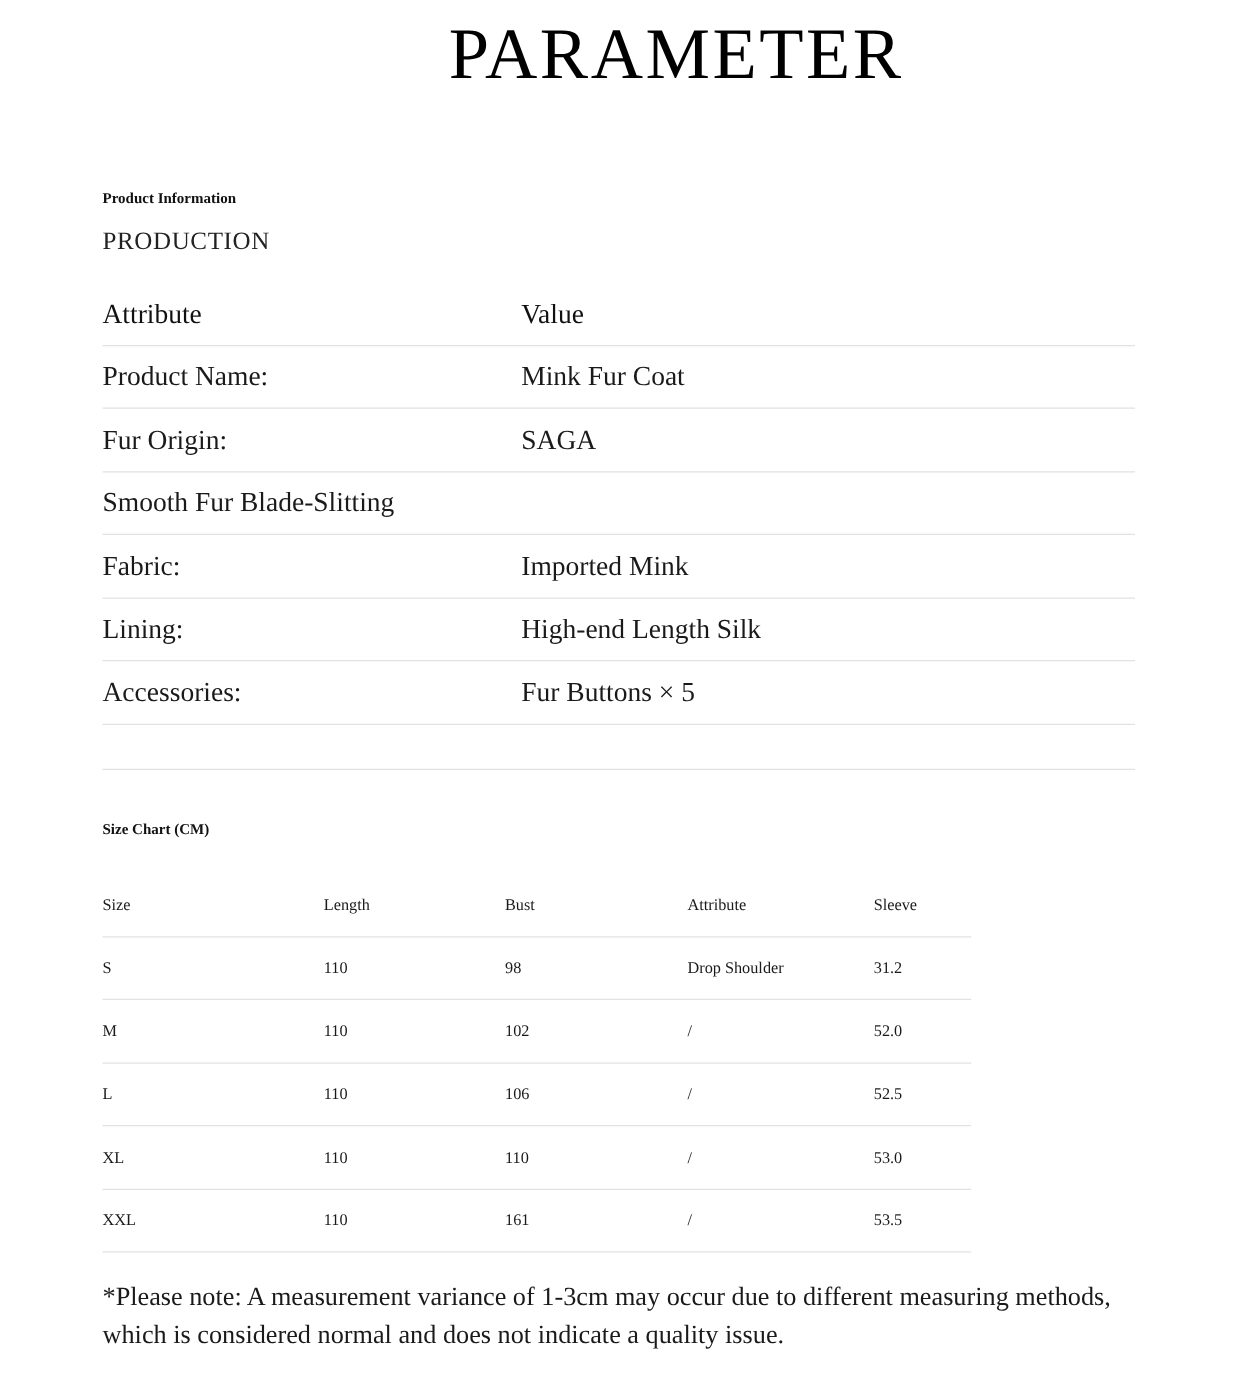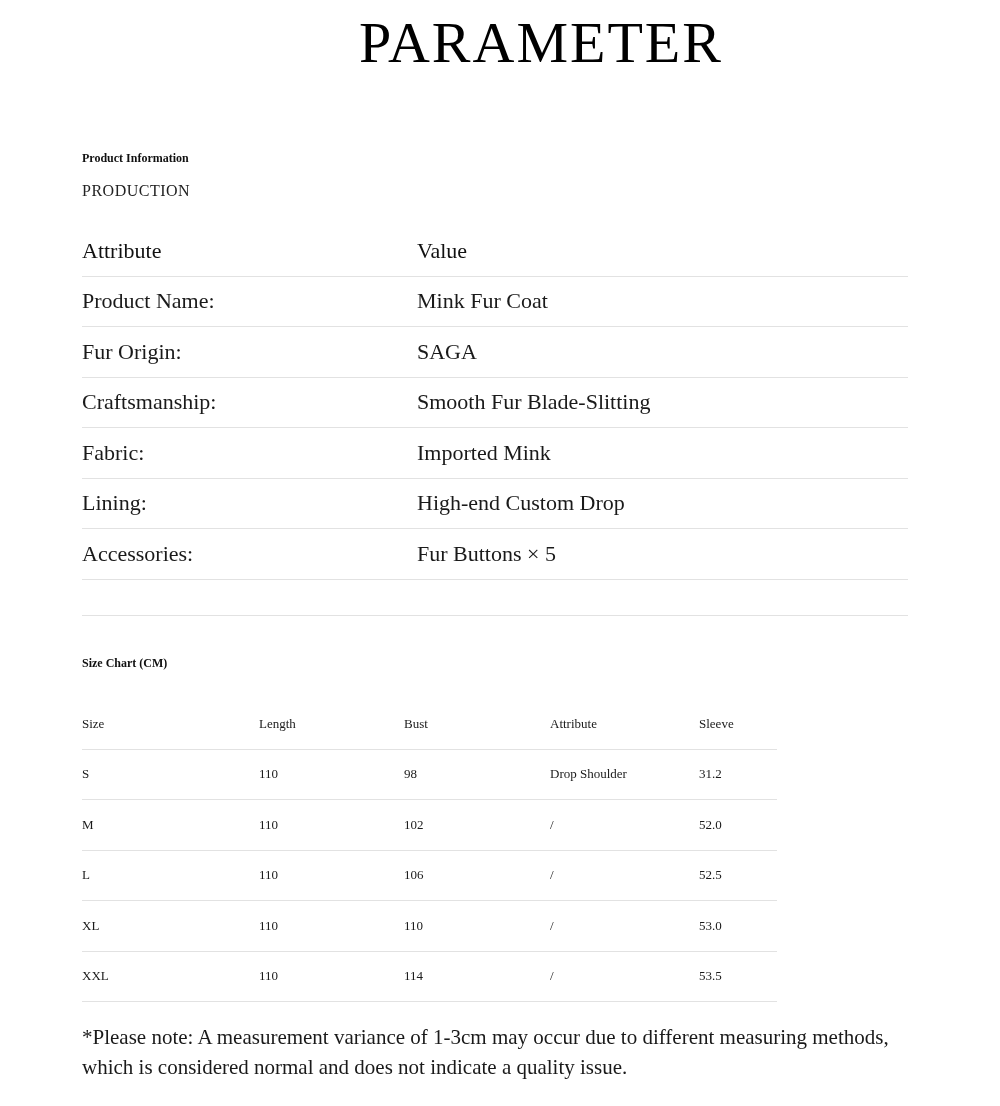--- a/index.html
+++ b/index.html
@@ -32,21 +32,21 @@
     .section-heading {
       position: absolute;
       left: 82px;
       font-size: 12px;
       font-weight: 700;
       color: #111;
     }
     .section-sub {
       position: absolute;
       left: 82px;
-      font-size: 16px;
+      font-size: 20px;
       color: #222;
       letter-spacing: 0.5px;
     }
     .info-table {
       position: absolute;
       left: 82px;
       top: 226px;
       width: 826px;
     }
     .info-row {
@@ -112,30 +112,29 @@
     </div>
     <div class="info-row">
       <div class="c1">Product Name:</div>
       <div class="c2">Mink Fur Coat</div>
     </div>
     <div class="info-row">
       <div class="c1">Fur Origin:</div>
       <div class="c2">SAGA</div>
     </div>
     <div class="info-row">
-      <div class="c1">Craftsmanship:</div>
       <div class="c2">Smooth Fur Blade-Slitting</div>
     </div>
     <div class="info-row">
       <div class="c1">Fabric:</div>
       <div class="c2">Imported Mink</div>
     </div>
     <div class="info-row">
       <div class="c1">Lining:</div>
-      <div class="c2">High-end Custom Drop</div>
+      <div class="c2">High-end Length Silk</div>
     </div>
     <div class="info-row">
       <div class="c1">Accessories:</div>
       <div class="c2">Fur Buttons × 5</div>
     </div>
     <div class="info-row spacer"></div>
   </div>
 
   <div class="section-heading" style="top:656px;">Size Chart (CM)</div>
 
@@ -171,21 +170,21 @@
     <div class="size-row">
       <div class="s1">XL</div>
       <div class="s2">110</div>
       <div class="s3">110</div>
       <div class="s4">/</div>
       <div class="s5">53.0</div>
     </div>
     <div class="size-row">
       <div class="s1">XXL</div>
       <div class="s2">110</div>
-      <div class="s3">114</div>
+      <div class="s3">161</div>
       <div class="s4">/</div>
       <div class="s5">53.5</div>
     </div>
   </div>
 
   <div class="note">
     <div>*Please note: A measurement variance of 1-3cm may occur due to different measuring methods,</div>
     <div>which is considered normal and does not indicate a quality issue.</div>
   </div>
 

